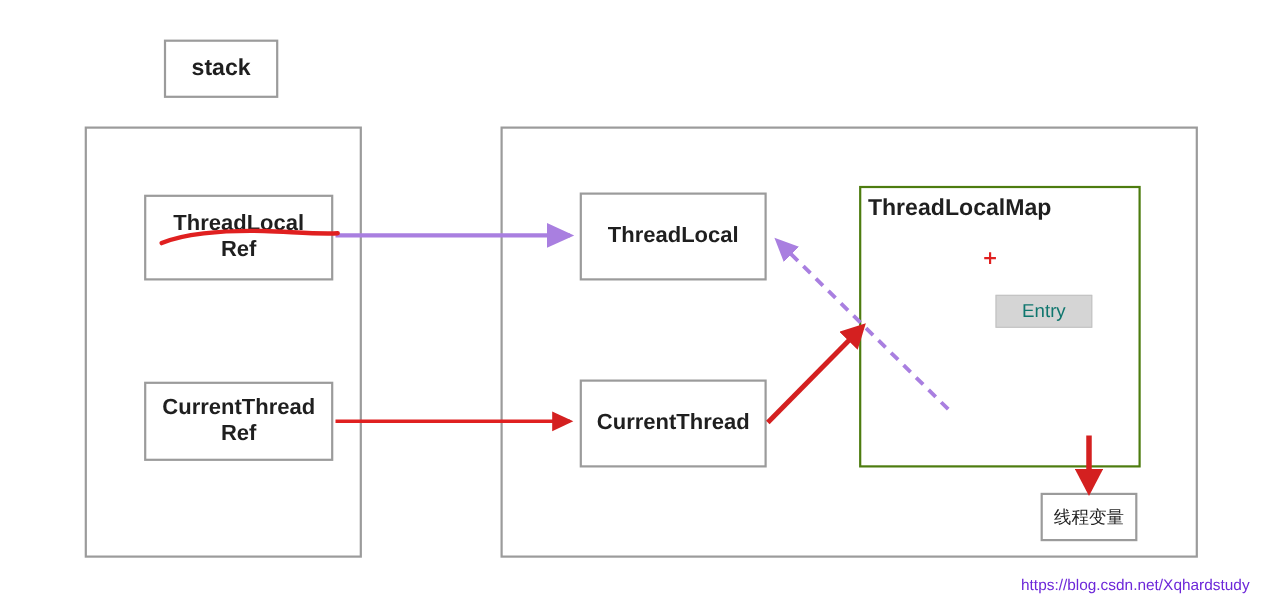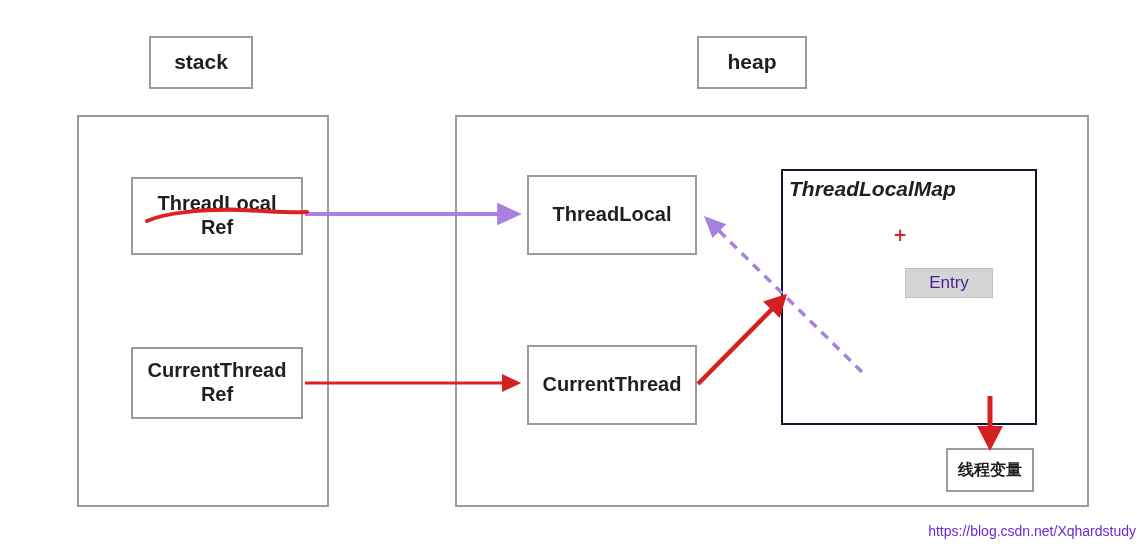--- a/index.html
+++ b/index.html
@@ -52,22 +52,21 @@
   
   #threadlocal-box    { left: 527px; top: 175px; width: 170px; height: 80px; font-size: 20px; }
   #currentthread-box  { left: 527px; top: 345px; width: 170px; height: 80px; font-size: 20px; }
 
   
   #threadlocalmap-box {
     position: absolute;
     box-sizing: border-box;
     left: 781px; top: 169px; width: 256px; height: 256px;
     background: #ffffff;
-    border: 2px solid #0f172a;
-    font-style: italic;
+    border: 2px solid #4d7c0f;
   }
   #threadlocalmap-title {
     position: absolute;
     left: 6px; top: 6px;
     font-size: 21px;
     font-weight: bold;
     color: #1f1f1f;
     white-space: nowrap;
   }
   #plus-marker {
@@ -87,21 +86,21 @@
     position: absolute;
     left: 905px; top: 268px;
     width: 88px; height: 30px;
     box-sizing: border-box;
     background: #d5d5d5;
     border: 1px solid #c2c2c2;
     display: flex;
     align-items: center;
     justify-content: center;
     font-size: 17px;
-    color: #4c1d95;
+    color: #0f766e;
   }
 
   
   #entry-table {
     position: absolute;
     left: 862px; top: 298px;
     width: 172px;
     border-collapse: collapse;
     background: #ffffff;
     table-layout: fixed;
@@ -113,21 +112,21 @@
     color: #1f1f1f;
     height: 49px;
     padding: 0 2px;
     line-height: 1.08;
     word-break: break-all;
   }
 
   
   #thread-var-box {
     left: 946px; top: 448px; width: 88px; height: 44px;
-    font-size: 16px; font-weight: bold;
+    font-size: 16px; font-weight: normal;
     border: 2px solid #9b9b9b;
     font-family: "DejaVu Sans", "Liberation Sans", sans-serif;
   }
 
   
   #arrows {
     position: absolute;
     left: 0; top: 0;
     width: 1146px; height: 545px;
     pointer-events: none;
@@ -144,23 +143,20 @@
   }
 </style>
 </head>
 <body>
 
 <div id="stage">
 
   <div class="box" id="stack-label-box">
     <span>stack</span>
   </div>
-  <div class="box" id="heap-label-box">
-    <span>heap</span>
-  </div>
 
   <div class="container-box" id="stack-region"></div>
   <div class="container-box" id="heap-region"></div>
 
   <div class="box" id="threadlocal-ref-box">
     <span>
       <span>ThreadLocal</span><br>
       <span>Ref</span>
     </span>
   </div>

